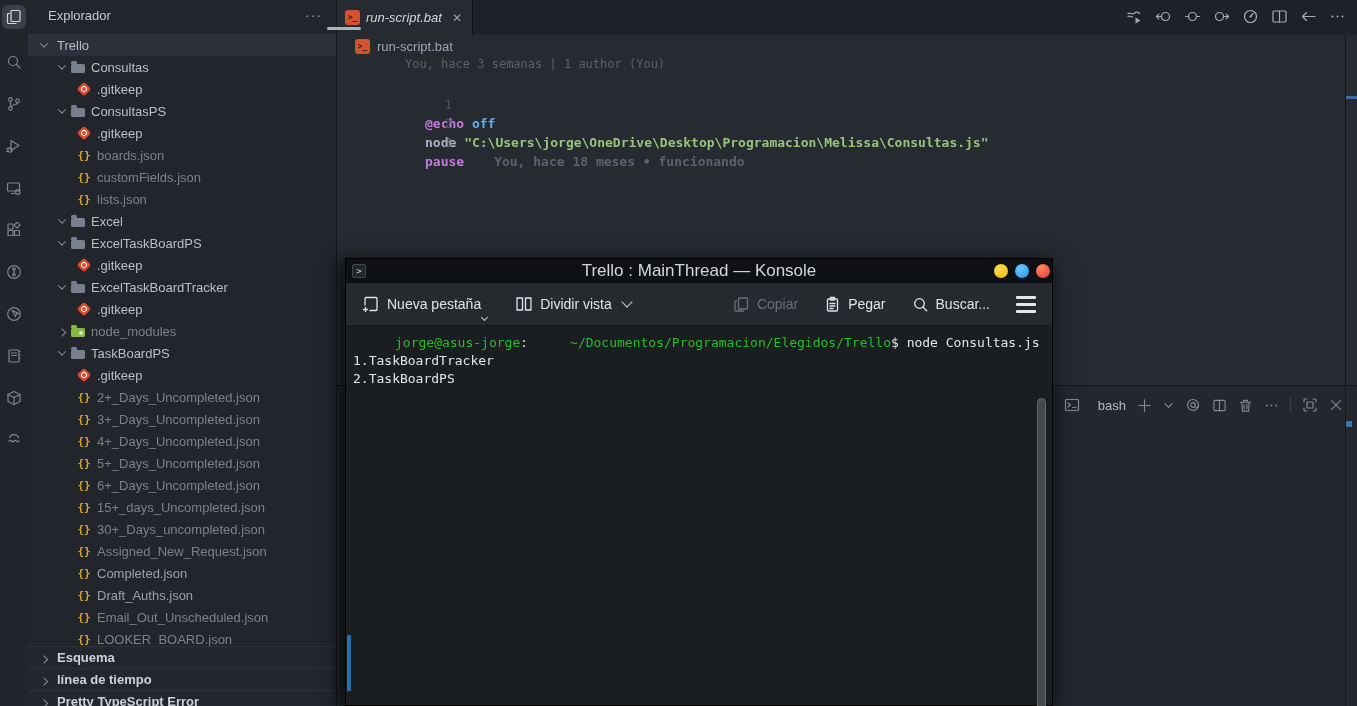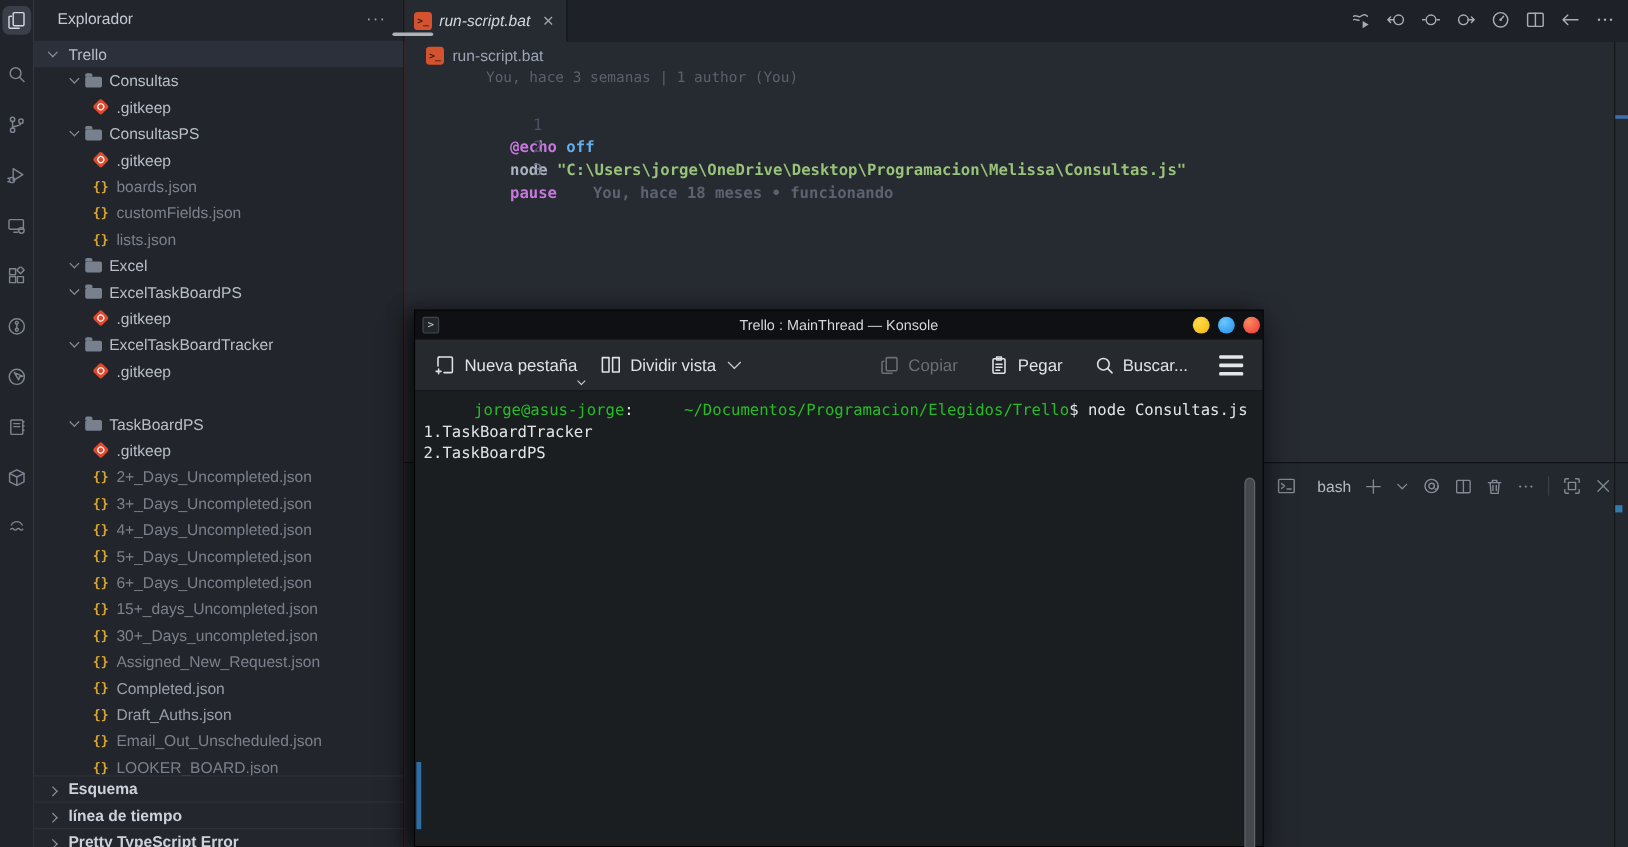--- a/index.html
+++ b/index.html
@@ -1,19 +1,19 @@
 <!DOCTYPE html>
 <html><head>
 <meta charset="utf-8">
 <style>
   * { margin:0; padding:0; box-sizing:border-box; }
   html,body { width:1357px; height:706px; overflow:hidden; background:#262a31;
               font-family:"Liberation Sans", sans-serif; }
   .mono { font-family:"DejaVu Sans Mono", monospace; }
-  #stage { position:relative; width:1113px; height:706px; background:#ef4444; }
+  #stage { position:relative; width:1113px; height:706px; background:#5eead4; }
 
   
   #activitybar { position:absolute; left:0; top:0; width:28px; height:706px; background:#21252b; z-index:5; }
   .abtn { position:absolute; left:2px; width:24px; height:24px; display:flex; align-items:center; justify-content:center; border-radius:6px; cursor:pointer; }
   .abtn.active { background:#3a3f4a; }
   .abtn svg { stroke:#7e8490; fill:none; stroke-width:1.2; stroke-linecap:round; stroke-linejoin:round; }
   .abtn.active svg { stroke:#d3d7de; }
 
   
   #sidebar { position:absolute; left:28px; top:0; width:309px; height:706px; background:#22262c; z-index:5; border-right:1px solid #16181d; }
@@ -75,34 +75,34 @@
   #bash-tab { display:flex; align-items:center; gap:18px; cursor:pointer; }
   #bash-label { font-size:13px; color:#b5bac3; }
   .pdivider { width:1px; height:16px; background:#3a3f47; }
 
   
   #konsole { position:absolute; left:345px; top:258px; width:708px; height:448px; z-index:50;
              border:1px solid #000; background:#1c1f23;
              box-shadow:-8px 0 14px rgba(0,0,0,.45), 0 10px 22px rgba(0,0,0,.5); }
   #k-titlebar { position:absolute; top:0; left:0; right:0; height:24px; background:#0e1013; display:flex; align-items:center; }
   #k-winicon { position:absolute; left:6px; top:5px; width:14px; height:14px; background:#22262b; border:1px solid #41464d; border-radius:2px; color:#cdd1d6; font-family:"DejaVu Sans Mono",monospace; font-size:9px; display:flex; align-items:center; justify-content:center; }
-  #k-title { width:100%; text-align:center; font-size:12px; color:#d4d7da; }
+  #k-title { width:100%; text-align:center; font-size:17px; color:#d4d7da; }
   .tl { position:absolute; top:5px; width:14px; height:14px; border-radius:50%; cursor:pointer; }
   #tl-min { left:648px; background:radial-gradient(circle at 35% 30%, #ffd94a, #f0b90c); }
   #tl-max { left:669px; background:radial-gradient(circle at 35% 30%, #6cc7ff, #1f8fe8); }
   #tl-close { left:690px; background:radial-gradient(circle at 35% 30%, #ff8a5c, #e8333c); }
 
   #k-toolbar { position:absolute; top:24px; left:0; right:0; height:43px; background:#26292e; border-bottom:1px solid #17191c; display:flex; align-items:center; }
   .kbtn { display:flex; align-items:center; gap:7px; font-size:14px; color:#e0e3e6; cursor:pointer; position:relative; }
   .kbtn svg { stroke:#dfe2e6; fill:none; stroke-width:1.3; stroke-linecap:round; stroke-linejoin:round; }
   .kbtn.disabled { color:#6b7076; }
   .kbtn.disabled svg { stroke:#6b7076; }
   .k-chev { width:8px; height:8px; border-right:1.4px solid #c9ccd0; border-bottom:1.4px solid #c9ccd0; transform:rotate(45deg); margin-left:4px; margin-top:-4px; }
   .k-chev.tiny { position:absolute; right:-6px; bottom:-7px; width:5px; height:5px; }
-  #k-left { display:flex; align-items:center; gap:19px; margin-left:16px;justify-content:center; }
+  #k-left { display:flex; align-items:center; gap:34px; margin-left:16px;justify-content:center; }
   #k-right { display:flex; align-items:center; gap:26px; margin-left:auto; margin-right:16px; }
   #k-hamburger { display:flex; flex-direction:column; gap:4px; cursor:pointer; }
   #k-hamburger i { width:20px; height:3px; background:#e4e6e8; border-radius:1px; }
 
   #k-term { position:absolute; top:67px; left:0; right:0; bottom:0; background:#1b1e21; font-family:"DejaVu Sans Mono",monospace; font-size:13px; color:#e2e5e8; padding:8px 0 0 7px; }
   .tline { height:18px; line-height:18px; white-space:pre; }
   .t-green { color:#25bd25;margin-left:42px; }
   #cursor { display:inline-block; width:8px; height:15px; background:#e8ebee; vertical-align:text-bottom; }
   #k-scrollbar { position:absolute; right:6px; top:72px; width:9px; height:368px; background:#45484c; border:1px solid #63676b; border-radius:5px; }
 </style>
@@ -285,20 +285,29 @@
         </span>
         <span class="lbl">ExcelTaskBoardTracker</span>
       </div>
     <div class="trow lv2" style="top:298px">
         <span class="ficon">
           <span class="git-shape"></span>
         </span>
         <span class="lbl">.gitkeep</span>
       </div>
 
+    <div class="trow lv1 dim" style="top:320px">
+        <span class="chev col">
+          <i></i>
+        </span>
+        <span class="ficon">
+          <span class="folder-shape green"></span>
+        </span>
+        <span class="lbl">node_modules</span>
+      </div>
 
     <div class="trow lv1" style="top:342px">
         <span class="chev">
           <i></i>
         </span>
         <span class="ficon">
           <span class="folder-shape"></span>
         </span>
         <span class="lbl">TaskBoardPS</span>
       </div>

